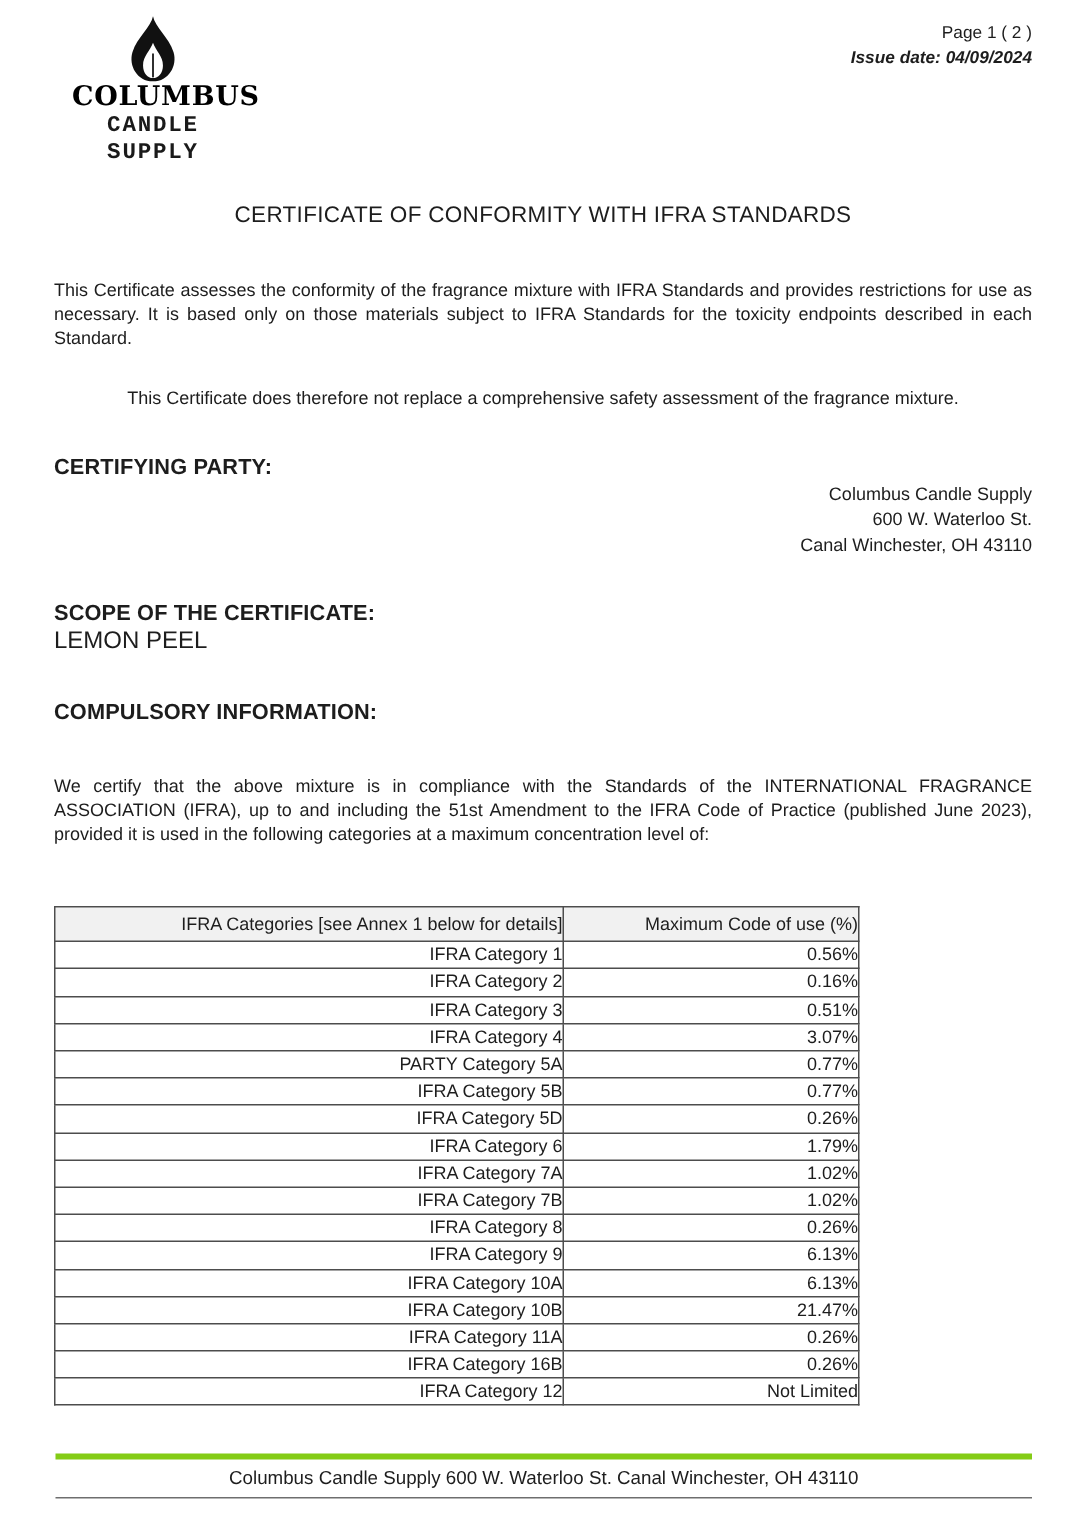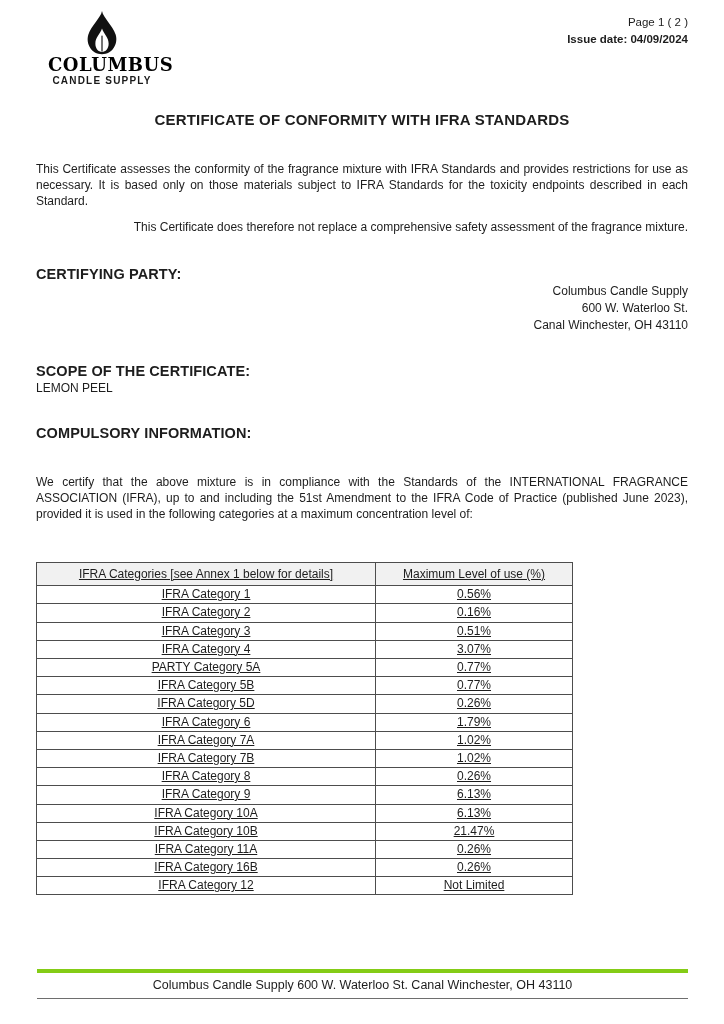--- a/index.html
+++ b/index.html
@@ -31,77 +31,76 @@
   .flame-wrap { height: 46px; display: flex; justify-content: center; align-items: flex-end; }
   .logo-name {
     font-family: "DejaVu Serif", "Liberation Serif", serif;
     font-weight: 700;
     font-size: 18px;
     letter-spacing: 0.5px;
     color: #000000;
     line-height: 1.05;
   }
   .logo-sub {
-    font-family: Liberation Sans, sans-serif;
+    font-family: Liberation Mono, monospace;
     font-weight: 700;
-    font-size: 10px;
+    font-size: 15px;
     letter-spacing: 1.2px;
     color: #1a1a1a;
     line-height: 1.2;
   }
   .page-info {
     text-align: right;
     font-size: 11.5px;
     padding-top: 4px;
     line-height: 1.45;
   }
-  .page-info .issue { font-weight: 700; }
+  .page-info .issue { font-weight: 700; font-style: italic; }
   
   .doc-title {
     text-align: center;
-    font-weight: 700;
+    font-weight: 400;
     font-size: 15px;
     margin-top: 24px;
     letter-spacing: 0.2px;
   }
   
   .para {
     font-size: 12px;
     line-height: 1.33;
     text-align: justify;
     margin-top: 34px;
   }
-  .para.tight { margin-top: 10px; text-align: right; }
+  .para.tight { margin-top: 24px; text-align: center; }
   
   .sec-heading {
     font-weight: 700;
     font-size: 14.5px;
     margin-top: 30px;
     letter-spacing: 0.1px;
   }
   .sec-lines { font-size: 12px; line-height: 1.27; margin-top: 2px; text-align: right; }
   .sec-lines div { margin-top: 2px; }
-  .sec-value { font-size: 12px; margin-top: 2px; }
+  .sec-value { font-size: 16px; margin-top: 2px; }
   
   .ifra-table {
     border-collapse: collapse;
     margin-top: 39px;
     table-layout: fixed;
     width: 536px;
   }
   .ifra-table th, .ifra-table td {
     border: 1px solid #4d4d4d;
     font-size: 12px;
     font-weight: 400;
-    text-align: center;
+    text-align: right;
     vertical-align: middle;
-    padding: 2px 21px;
+    padding: 2px 0;
     height: 18px;
     line-height: 1.1;
-    text-decoration: underline;
   }
   .ifra-table th {
     background: #f1f1f1;
     height: 23px;
   }
   .col-cat { width: 339px; }
   .col-max { width: 197px; }
   
   .footer {
     position: absolute;
@@ -158,21 +157,21 @@
   <p class="para">We certify that the above mixture is in compliance with the Standards of the INTERNATIONAL FRAGRANCE ASSOCIATION (IFRA), up to and including the 51st Amendment to the IFRA Code of Practice (published June 2023), provided it is used in the following categories at a maximum concentration level of:</p>
 
   <table class="ifra-table">
     <colgroup>
         <col class="col-cat">
         <col class="col-max">
       </colgroup>
     <thead>
       <tr>
         <th>IFRA Categories [see Annex 1 below for details]</th>
-        <th>Maximum Level of use (%)</th>
+        <th>Maximum Code of use (%)</th>
       </tr>
     </thead>
     <tbody>
         <tr>
       <td>IFRA Category 1</td>
       <td>0.56%</td>
     </tr>
         <tr>
       <td>IFRA Category 2</td>
       <td>0.16%</td>

